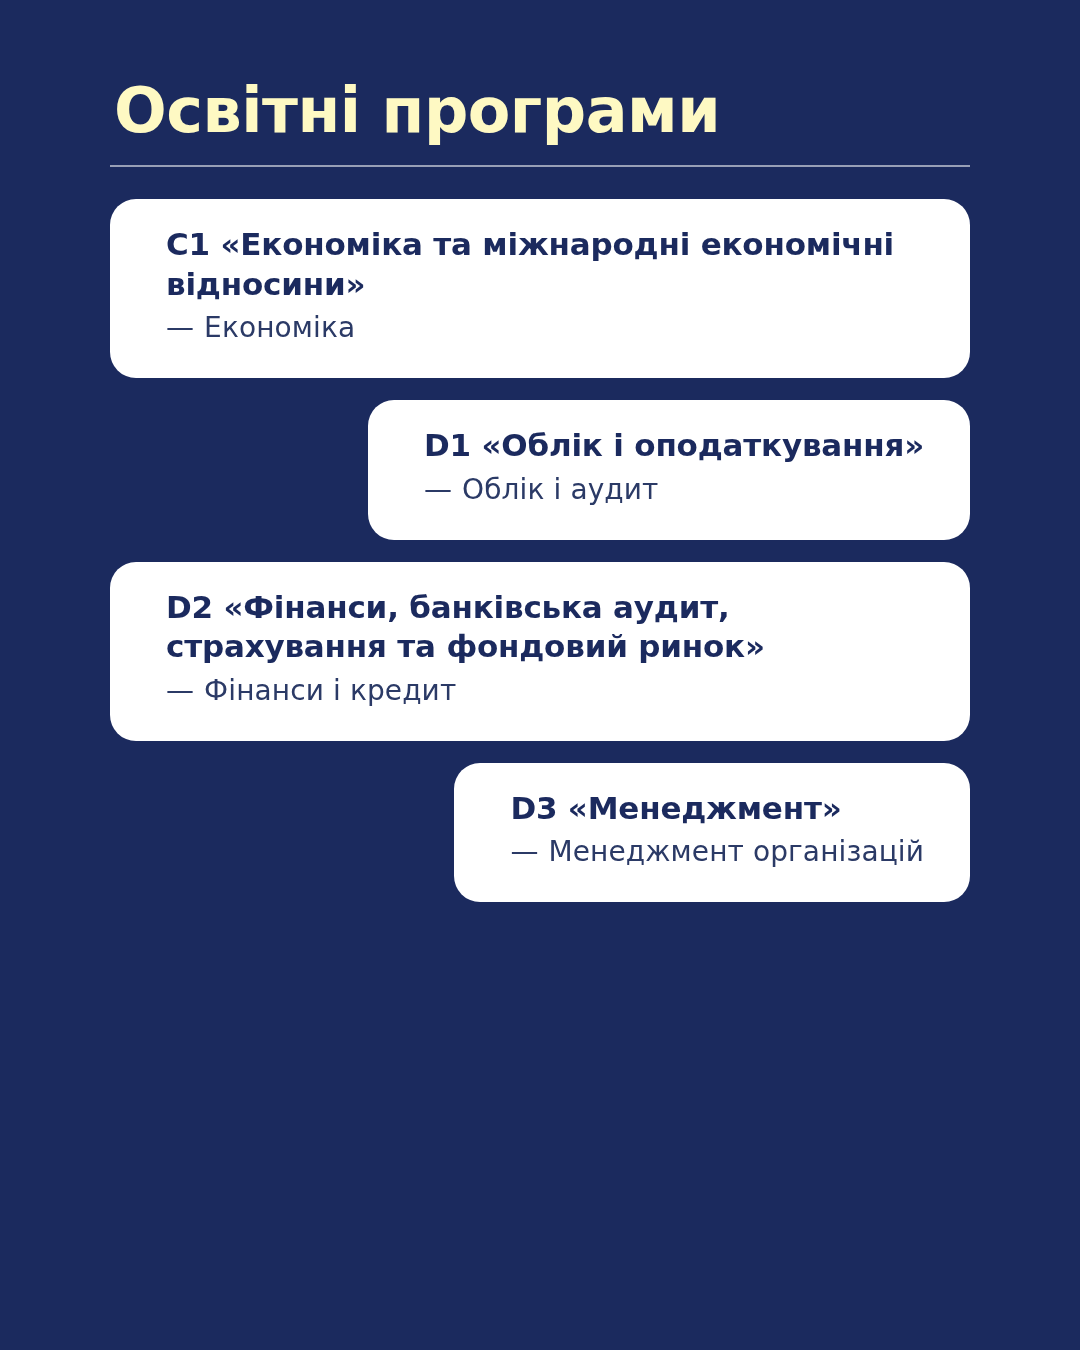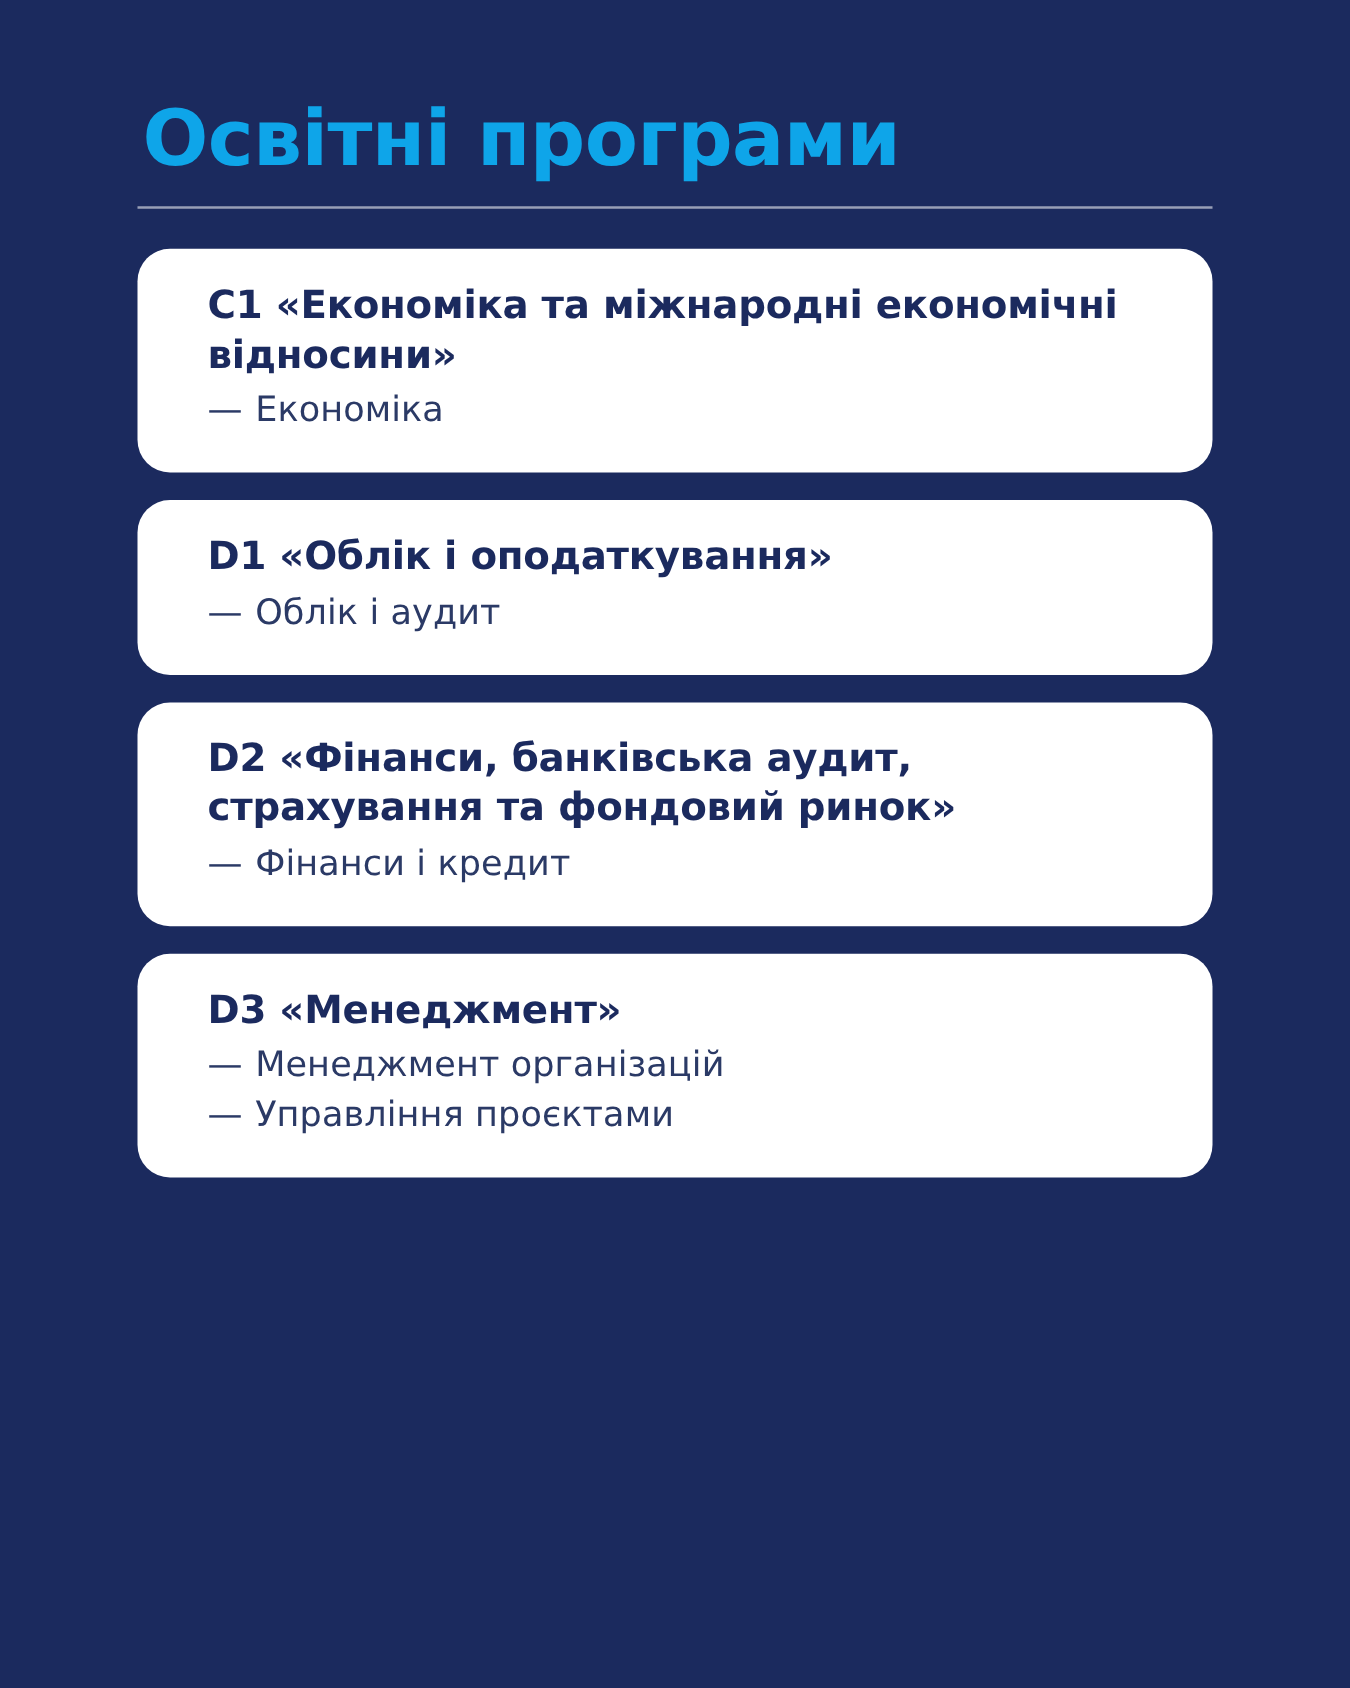--- a/index.html
+++ b/index.html
@@ -16,37 +16,38 @@
   .page {
     position: relative;
     width: 1080px;
     height: 1350px;
     box-sizing: border-box;
     padding: 78px 110px 0 110px;
   }
   .page-title {
     font-size: 62px;
     font-weight: 700;
-    color: #0ea5e9;
+    color: #fef9c3;
     letter-spacing: -0.5px;
     line-height: 1.05;
     margin: 0;
     padding: 0 0 0 4px;
   }
   .title-rule {
     margin-top: 22px;
     height: 2px;
     background: rgba(255,255,255,0.55);
     width: 100%;
   }
   .cards {
     margin-top: 32px;
     display: flex;
     flex-direction: column;
     gap: 22px;
+    align-items: flex-end;
   }
   .card {
     background: #ffffff;
     border-radius: 26px;
     padding: 26px 46px 30px 56px;
     box-sizing: border-box;
   }
   .card-title {
     font-size: 31px;
     font-weight: 700;
@@ -97,20 +98,17 @@
       <div class="card-sub">
         <span class="dash">—</span><span>Фінанси і кредит</span>
       </div>
     </div>
 
     <div class="card">
       <div class="card-title">D3 «Менеджмент»</div>
       <div class="card-sub">
         <span class="dash">—</span><span>Менеджмент організацій</span>
       </div>
-      <div class="card-sub">
-        <span class="dash">—</span><span>Управління проєктами</span>
-      </div>
     </div>
 
 
   </div>
 </div>
 
 </body></html>

